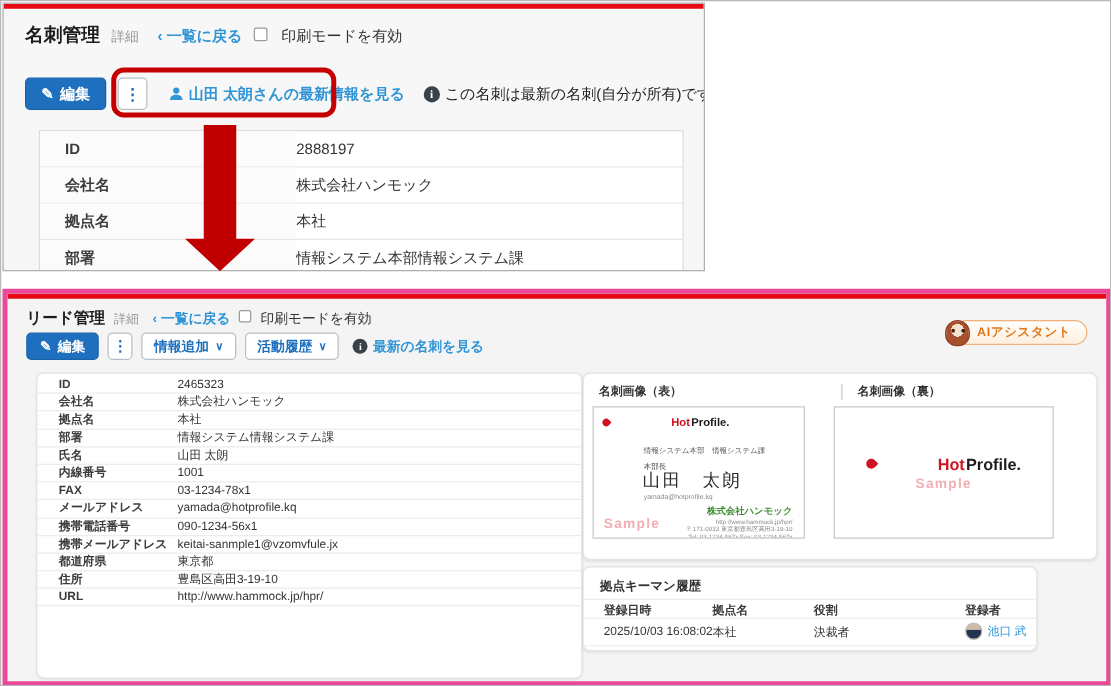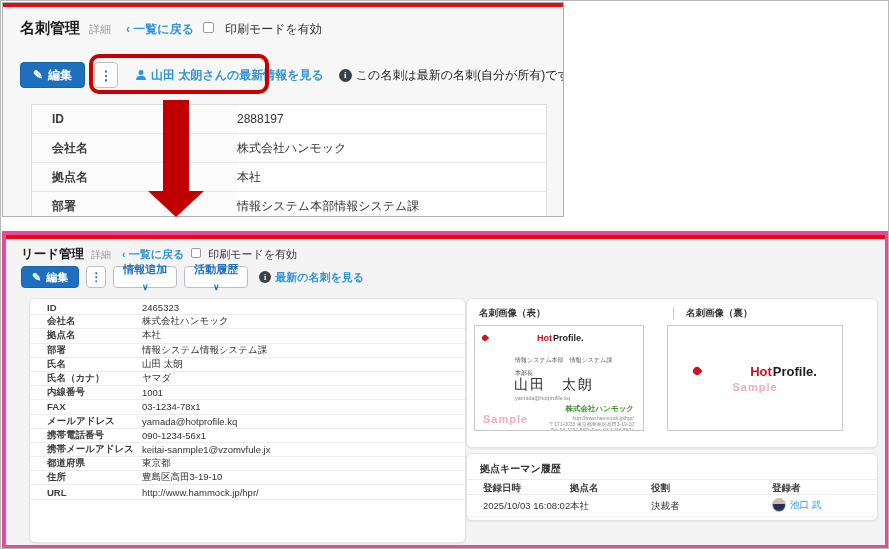--- a/index.html
+++ b/index.html
@@ -41,21 +41,21 @@
   #bottom-panel { position:absolute; left:1px; top:230px; width:887px; height:318px; background:#f4f4f4; border:4px solid #ec4899; overflow:hidden; }
   #bot-header { position:absolute; left:15px; top:11px; display:flex; align-items:baseline; gap:7px; white-space:nowrap; }
   #bot-header .ttl { font-size:12.5px; font-weight:bold; color:#1c1c1c; }
   #bot-header .sub { font-size:10px; color:#999; }
   #bot-header .back { font-size:11px; font-weight:bold; margin-left:4px; }
   #bot-header .chk-label { font-size:11px; color:#333; }
   #bot-header .checkbox { width:10px; height:10px; }
   #bot-toolbar { position:absolute; left:15px; top:31px; display:flex; align-items:center; gap:7px; white-space:nowrap; }
   #bot-toolbar .btn-blue { height:22px; padding:0 10px; font-size:11px; }
   #bot-toolbar .kebab { height:22px; width:20px; font-size:12px; }
-  #bot-toolbar .btn-ghost.dd { height:22px; padding:0 9px; font-size:11px;flex-direction:column; }
+  #bot-toolbar .btn-ghost.dd { height:22px; padding:0 9px; font-size:11px; }
   #bot-toolbar .dd .chev { font-size:9px; }
   #bot-toolbar .latest-link { display:inline-flex; align-items:center; gap:4px; font-size:11px; font-weight:bold; margin-left:4px; }
   #bot-toolbar .info-dot { width:12px; height:12px; font-size:8px; }
 
   #ai-badge { position:absolute; right:15px; top:21px; height:20px; display:inline-flex; align-items:center; padding:0 12px 0 18px; border:1px solid #f0b27a; border-radius:10px; background:linear-gradient(#ffffff,#fdeedd); cursor:pointer; }
   #ai-badge .ai-label { font-size:10px; font-weight:bold; color:#e07818; letter-spacing:.5px; }
   #owl { position:absolute; left:-8px; top:-1px; width:20px; height:21px; border-radius:50% 50% 46% 46%; background:radial-gradient(circle at 50% 38%, #f3e3d2 0 34%, #a8502e 35%); border:1px solid #8e3f22; }
   #owl:after { content:""; position:absolute; left:4px; top:6px; width:3px; height:3px; border-radius:50%; background:#402010; box-shadow:8px 0 0 #402010; }
 
   .wcard { position:absolute; background:#fff; border:1px solid #e3e3e3; border-radius:6px; box-shadow:0 1px 2px rgba(0,0,0,.07); }
@@ -88,21 +88,21 @@
   .cf-tiny { position:absolute; right:9px; font-size:5px; color:#8a8a8a; text-align:right; line-height:6px; }
   .cf-url { top:89px; }
   .cf-addr { top:95px; }
   .cf-tel { top:101px; }
   .sample { font-weight:bold; color:#f2aeb2; letter-spacing:1px; }
   #card-front .sample { position:absolute; left:8px; bottom:5px; font-size:11px; }
   #card-back .hp-logo { font-size:13px; }
   #card-back .sample { font-size:11px; }
 
   
-  #keyman-card { left:460px; top:218px; width:412px; height:68px; }
+  #keyman-card { left:460px; top:218px; width:364px; height:68px; }
   #keyman-title { position:absolute; left:13px; top:8px; font-size:10px; font-weight:bold; color:#333; }
   #keyman-head { position:absolute; left:0; top:25px; width:100%; height:16px; border-top:1px solid #ececec; border-bottom:1px solid #ececec; }
   #keyman-head span { position:absolute; top:2px; font-size:9.5px; font-weight:bold; color:#3c3c3c; }
   #keyman-row { position:absolute; left:0; top:41px; width:100%; height:22px; border-bottom:1px solid #f0f0f0; }
   #keyman-row > * { position:absolute; top:5px; font-size:9.5px; color:#333; }
   .kh-c1 { left:16px;text-align:center; } .kh-c2 { left:103px; } .kh-c3 { left:184px; } .kh-c4 { left:305px; }
   #registrant-cell { display:flex; align-items:center; gap:4px; top:3px !important; }
   #avatar { width:14px; height:14px; border-radius:50%; background:linear-gradient(#cdbba7 0 38%, #223351 42%); border:1px solid #bbb; }
 </style>
 </head>
@@ -193,20 +193,24 @@
       <button class="btn-ghost dd">
           <span>活動履歴</span>
           <span class="chev">∨</span>
         </button>
       <span class="latest-link">
         <span class="info-dot">i</span>
         <span class="link">最新の名刺を見る</span>
       </span>
     </div>
 
+    <div id="ai-badge">
+      <span id="owl"></span>
+      <span class="ai-label">AIアシスタント</span>
+    </div>
 
     <div id="detail-card" class="wcard">
       <div class="brow">
           <div class="blabel">ID</div>
           <div class="bvalue">2465323</div>
         </div>
       <div class="brow">
           <div class="blabel">会社名</div>
           <div class="bvalue link">株式会社ハンモック</div>
         </div>
@@ -214,24 +218,20 @@
           <div class="blabel">拠点名</div>
           <div class="bvalue link">本社</div>
         </div>
       <div class="brow">
           <div class="blabel">部署</div>
           <div class="bvalue">情報システム情報システム課</div>
         </div>
       <div class="brow">
           <div class="blabel">氏名</div>
           <div class="bvalue">山田 太朗</div>
-        </div>
-      <div class="brow">
-          <div class="blabel">氏名（カナ）</div>
-          <div class="bvalue">ヤマダ</div>
         </div>
       <div class="brow">
           <div class="blabel">内線番号</div>
           <div class="bvalue">1001</div>
         </div>
       <div class="brow">
           <div class="blabel">FAX</div>
           <div class="bvalue">03-1234-78x1</div>
         </div>
       <div class="brow">

